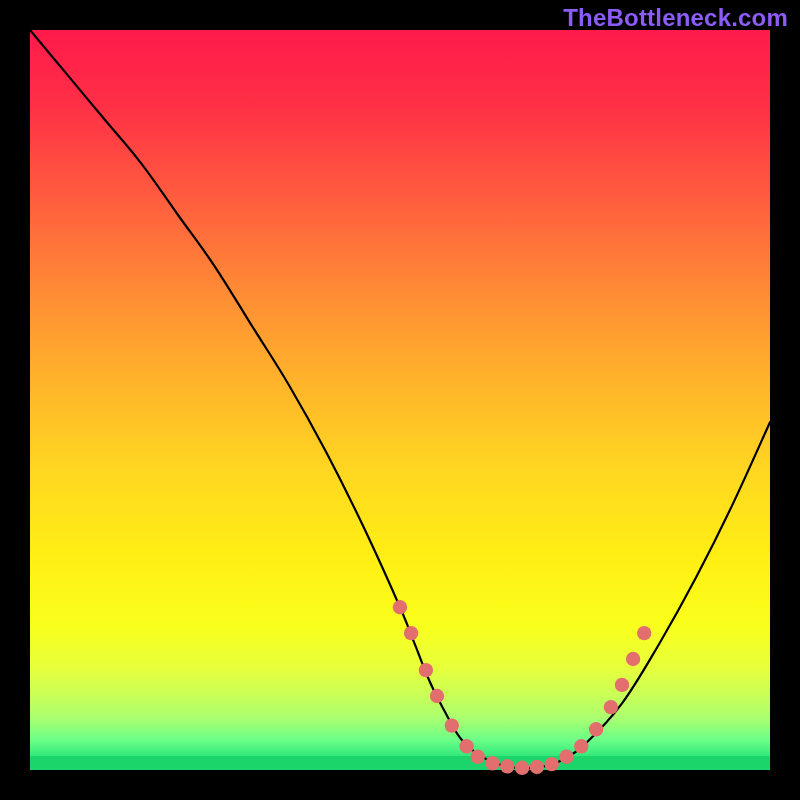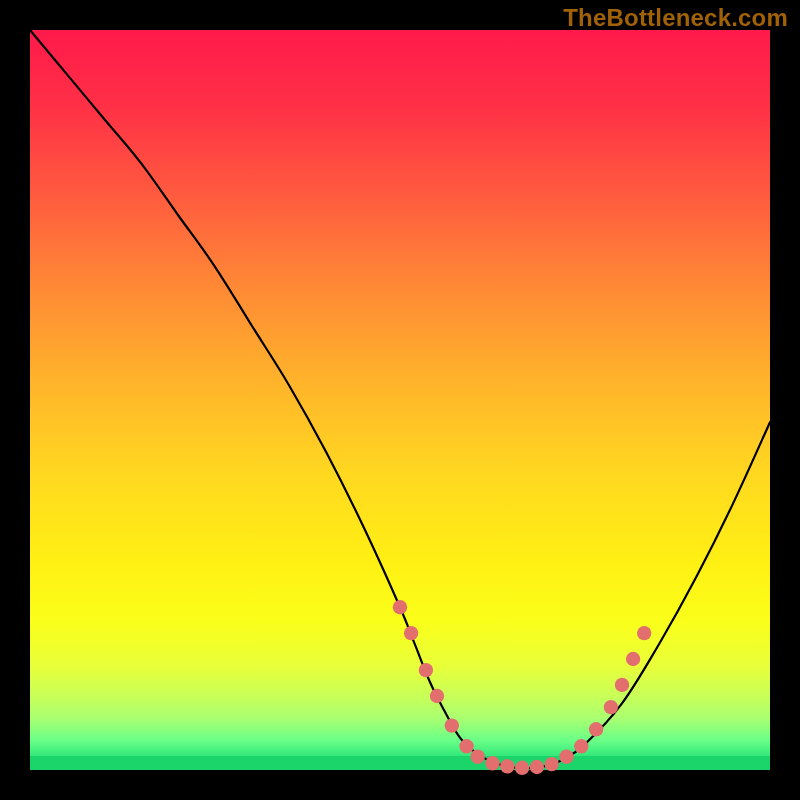--- a/index.html
+++ b/index.html
@@ -49,21 +49,21 @@
     height: 14px;
     background: #1bd46a;
   }
   .watermark {
     position: absolute;
     top: 4px;
     right: 12px;
     font-family: Arial, sans-serif;
     font-size: 24px;
     font-weight: 600;
-    color: #a16207;
+    color: #8b5cf6;
     letter-spacing: 0.2px;
     margin-left: 8px;
   }
   svg.curve {
     position: absolute;
     left: 30px;
     top: 30px;
     width: 740px;
     height: 740px;
     overflow: visible;

